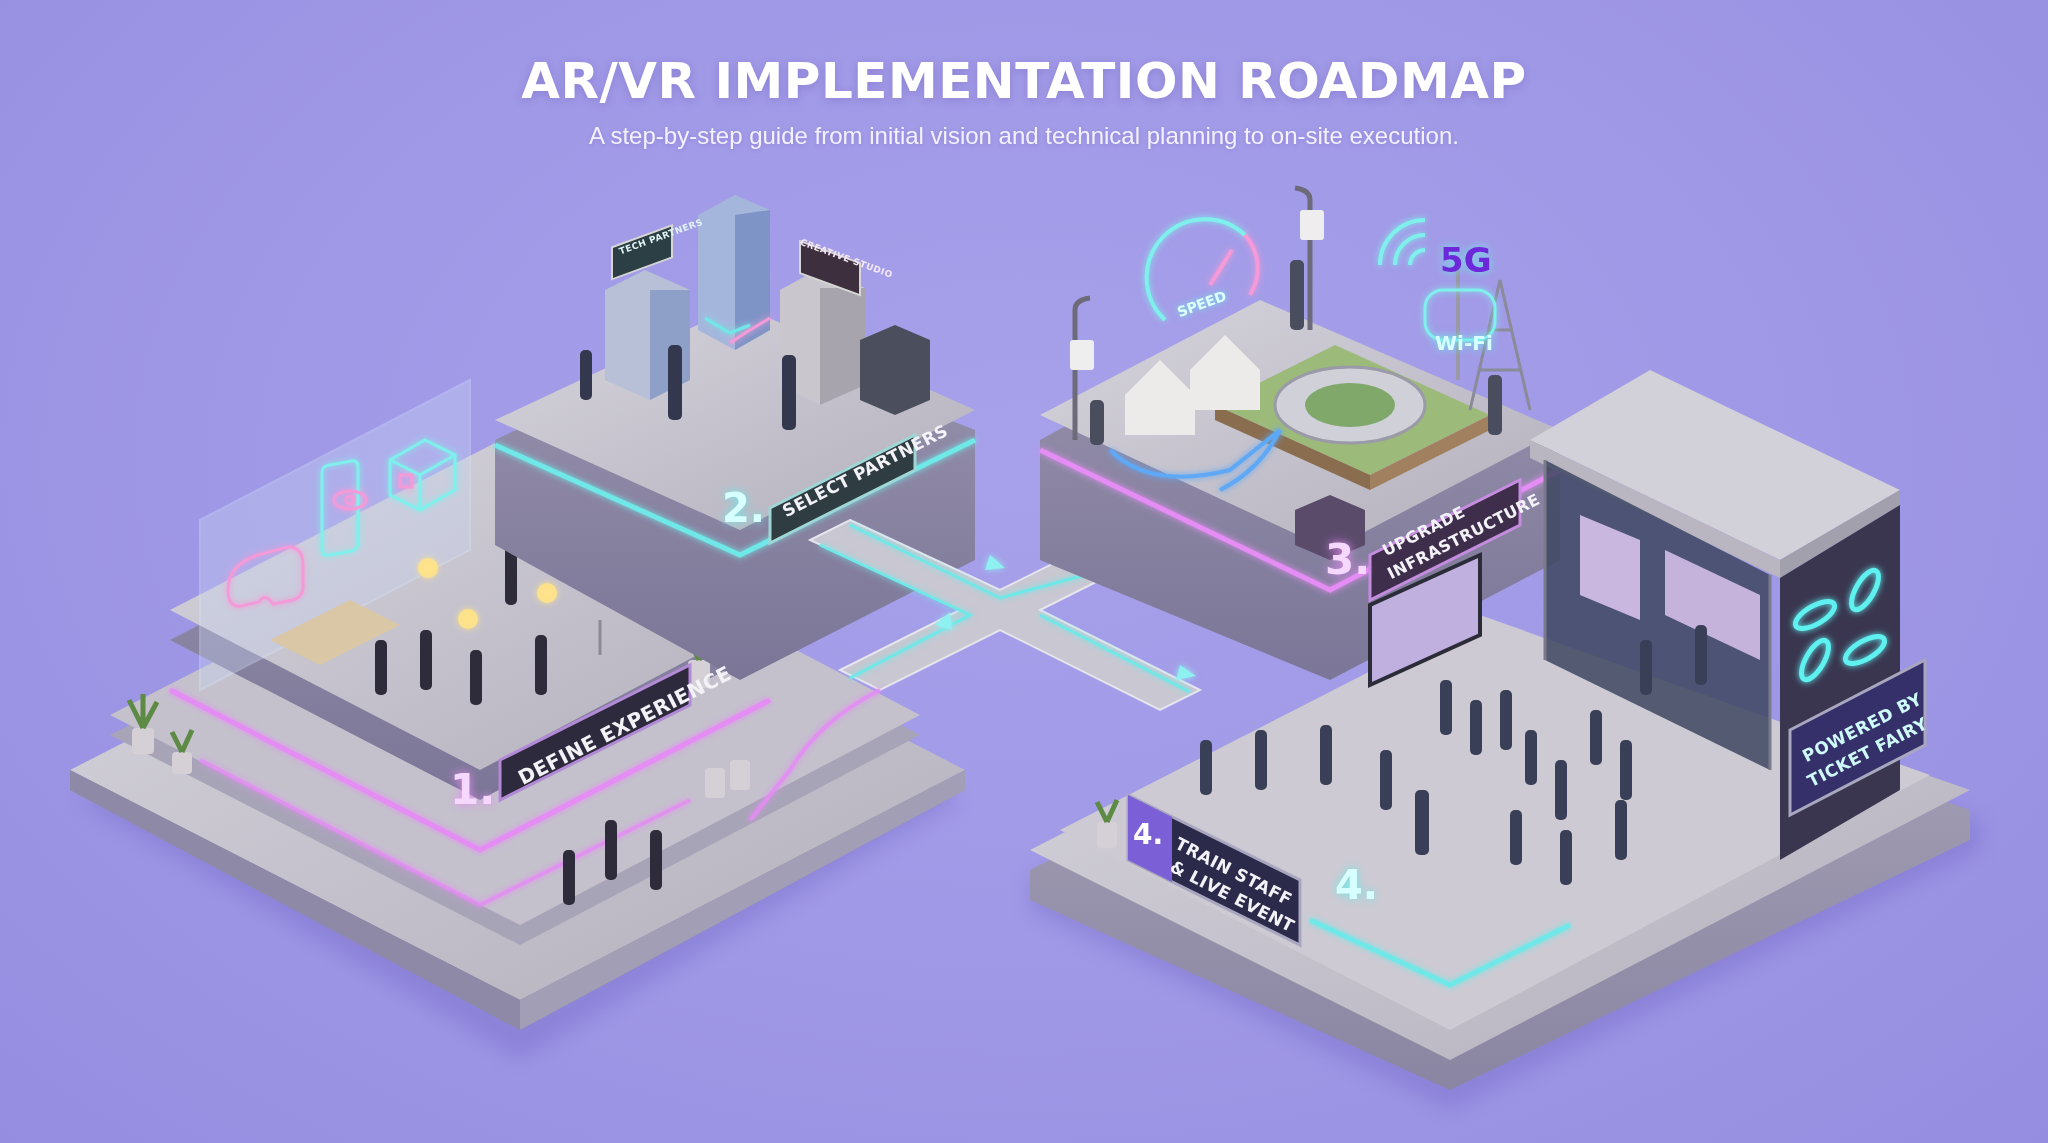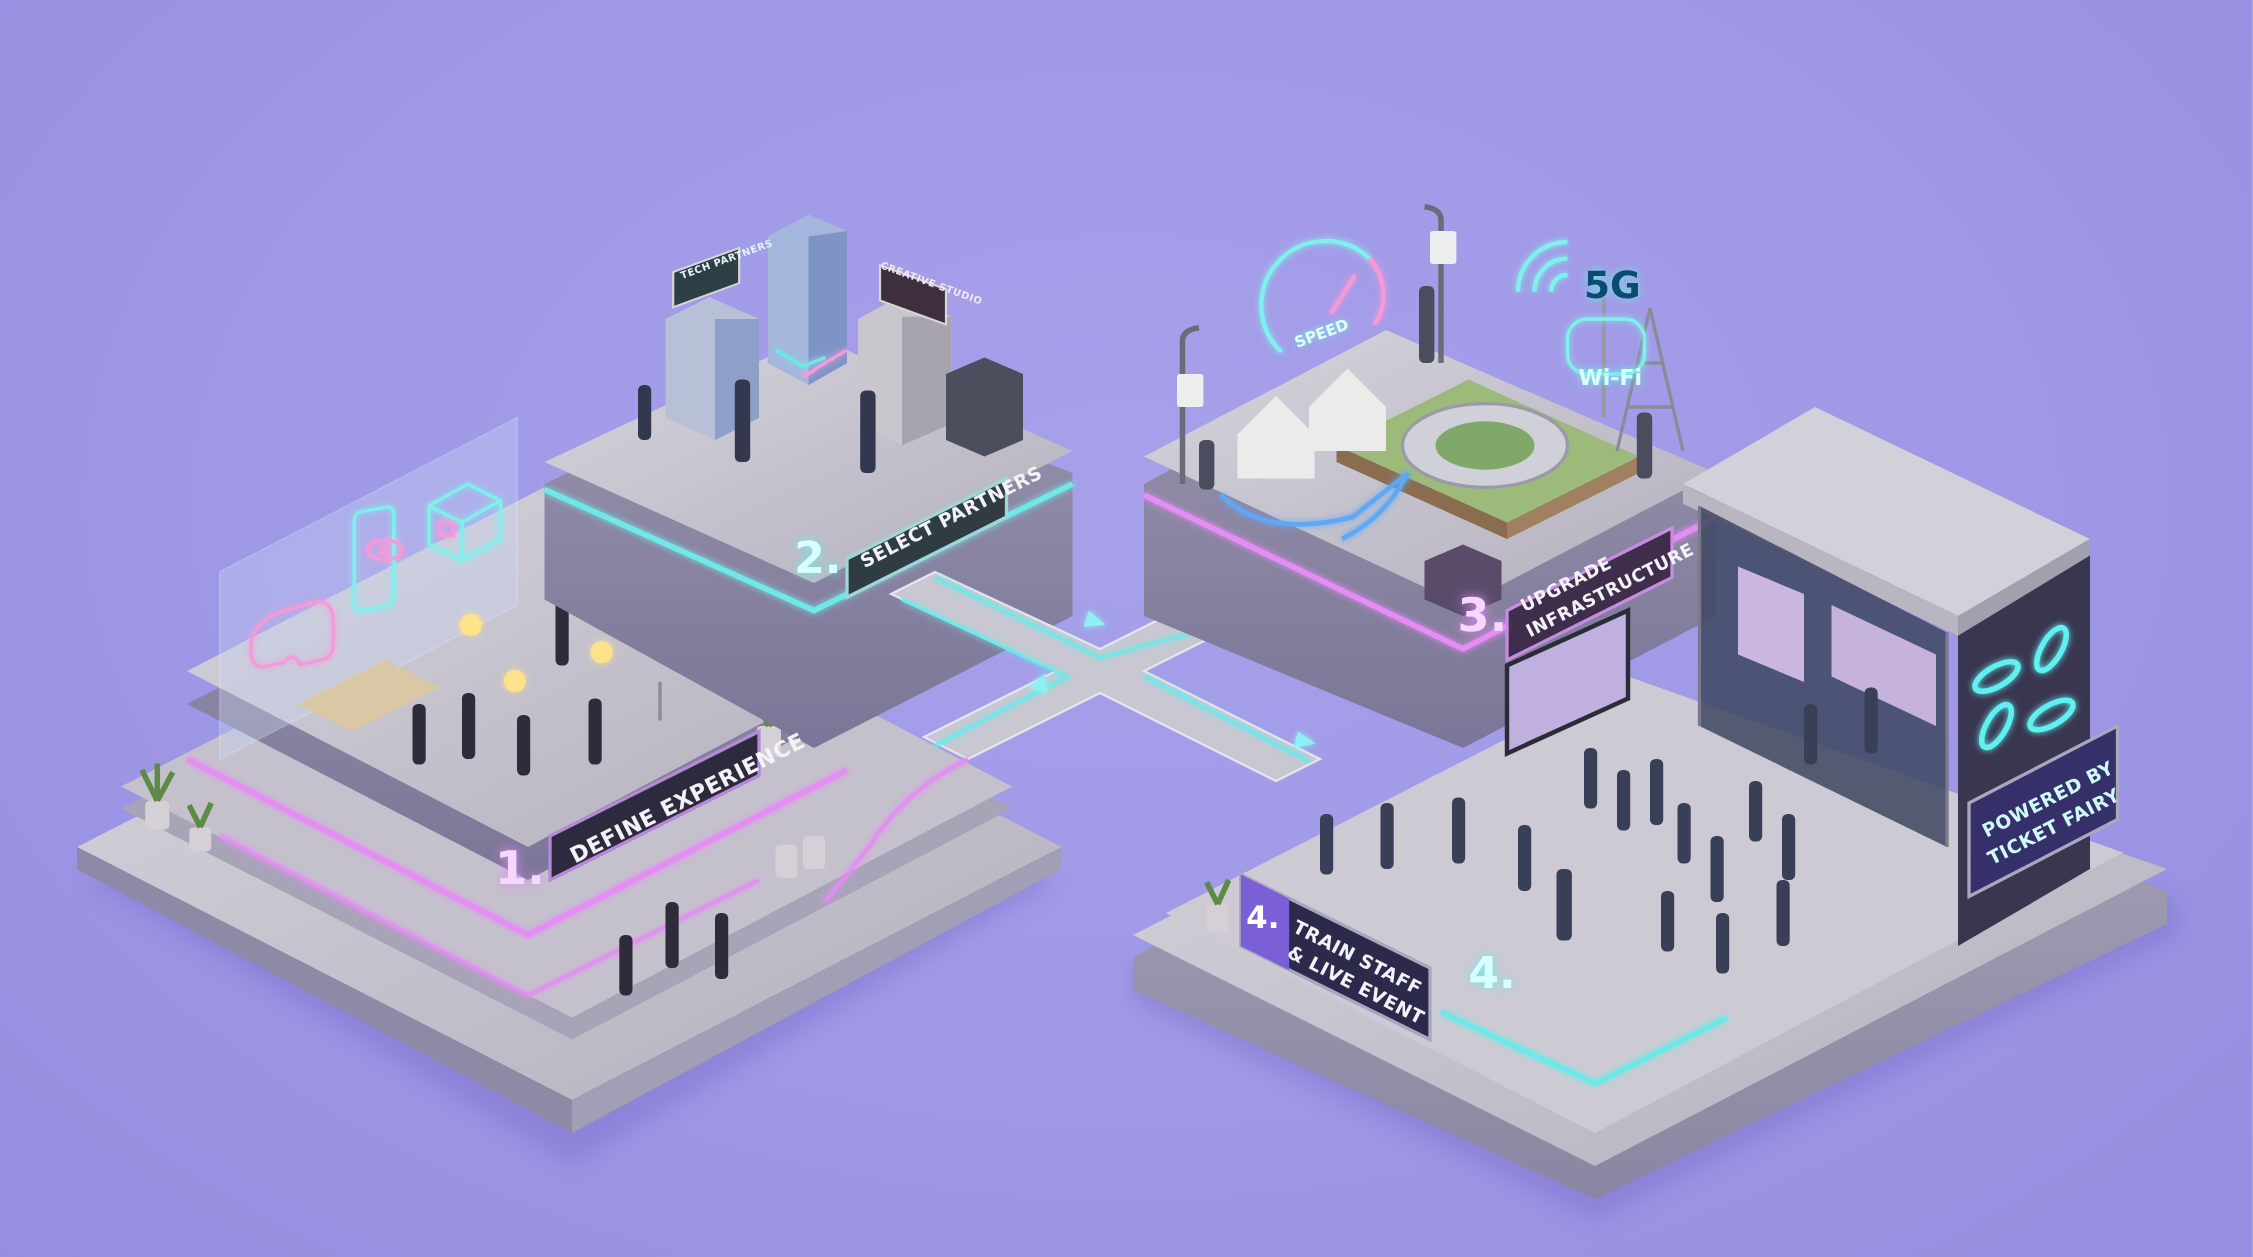--- a/index.html
+++ b/index.html
@@ -314,34 +314,38 @@
 
       <g>
         <polygon points="1128,795 1300,880 1300,945 1128,860" fill="#2b2a4a" stroke="#a9a6c0" stroke-width="3"></polygon>
         <polygon points="1128,795 1172,817 1172,882 1128,860" fill="#7b5fd6"></polygon>
       </g>
 
       <polygon points="1790,730 1925,660 1925,745 1790,815" fill="#35306a" stroke="#a9a6c0" stroke-width="3"></polygon>
     </g>
   </svg>
 
+  <div class="header">
+    <div class="title">AR/VR IMPLEMENTATION ROADMAP</div>
+    <div class="subtitle">A step-by-step guide from initial vision and technical planning to on-site execution.</div>
+  </div>
 
   <div class="stepnum" style="left:450px; top:765px; font-size:42px; color:#f6d8ff; text-shadow:0 0 10px #e58cf5;">1.</div>
   <div class="sign" style="left:515px; top:770px; font-size:20px; transform: rotate(-27deg);">DEFINE EXPERIENCE</div>
 
   <div class="stepnum" style="left:722px; top:485px; font-size:40px; color:#d8ffff; text-shadow:0 0 10px #6fe8e8;">2.</div>
   <div class="sign" style="left:780px; top:505px; font-size:17px; transform: rotate(-27deg);">SELECT PARTNERS</div>
   <div class="sign" style="left:618px; top:248px; font-size:9px; color:#dff4f4; transform: rotate(-20deg);">TECH PARTNERS</div>
   <div class="sign" style="left:802px; top:238px; font-size:9px; color:#f4e6f4; transform: rotate(20deg);">CREATIVE STUDIO</div>
 
   <div class="stepnum" style="left:1325px; top:535px; font-size:42px; color:#f6d8ff; text-shadow:0 0 10px #e58cf5;">3.</div>
   <div class="sign" style="left:1380px; top:545px; font-size:16px; transform: rotate(-27deg);">UPGRADE</div>
   <div class="sign" style="left:1385px; top:568px; font-size:16px; transform: rotate(-27deg);">INFRASTRUCTURE</div>
   <div class="holo-text" style="left:1175px; top:305px; font-size:14px; color:#e0ffff; text-shadow:0 0 6px #6fe8e8; transform: rotate(-20deg);">SPEED</div>
-  <div class="holo-text" style="left:1440px; top:240px; font-size:34px; color:#0c4a6e; text-shadow:0 0 8px #6fe8e8;">5G</div>
+  <div class="holo-text" style="left:1440px; top:240px; font-size:34px; color:#6d28d9; text-shadow:0 0 8px #6fe8e8;">5G</div>
   <div class="holo-text" style="left:1435px; top:303px; font-size:20px; color:#d8ffff; text-shadow:0 0 8px #6fe8e8;margin-top:28px;">Wi-Fi</div>
 
   <div class="stepnum" style="left:1133px; top:818px; font-size:28px; color:#ffffff;">4.</div>
   <div class="sign" style="left:1180px; top:835px; font-size:17px; transform: rotate(27deg);">TRAIN STAFF</div>
   <div class="sign" style="left:1175px; top:858px; font-size:17px; transform: rotate(27deg);">&amp; LIVE EVENT</div>
   <div class="stepnum" style="left:1335px; top:862px; font-size:40px; color:#d8ffff; text-shadow:0 0 10px #6fe8e8;">4.</div>
 
   <div class="sign" style="left:1800px; top:750px; font-size:17px; color:#cffafa; transform: rotate(-27deg);">POWERED BY</div>
   <div class="sign" style="left:1805px; top:775px; font-size:17px; color:#cffafa; transform: rotate(-27deg);">TICKET FAIRY</div>
 </div>

